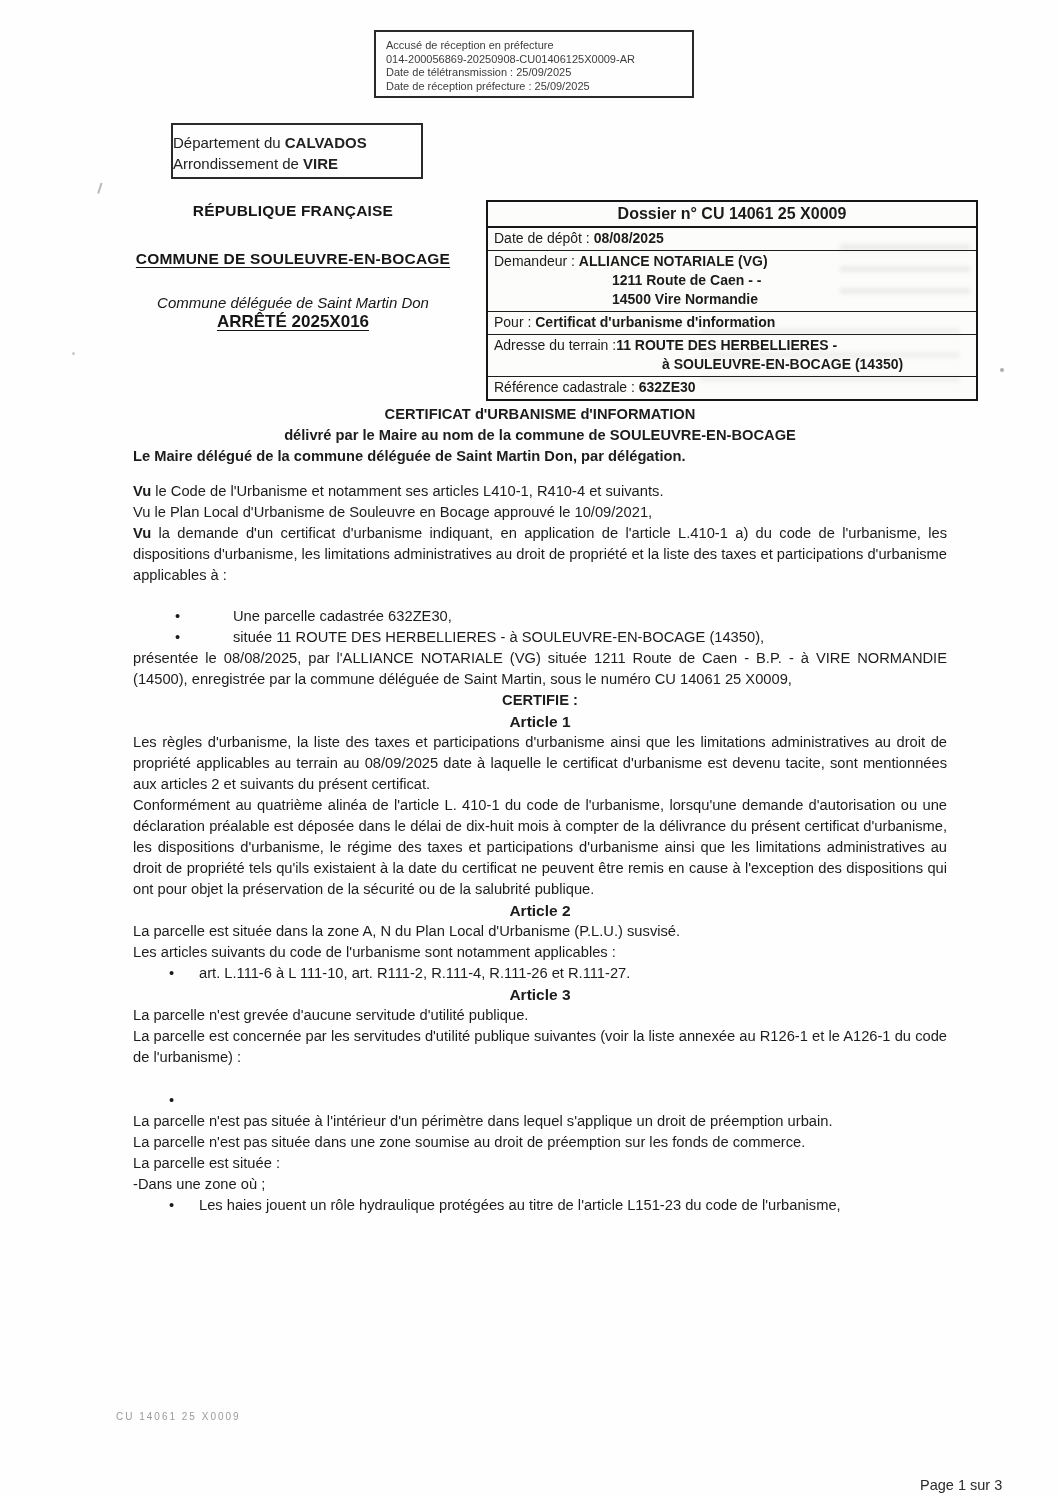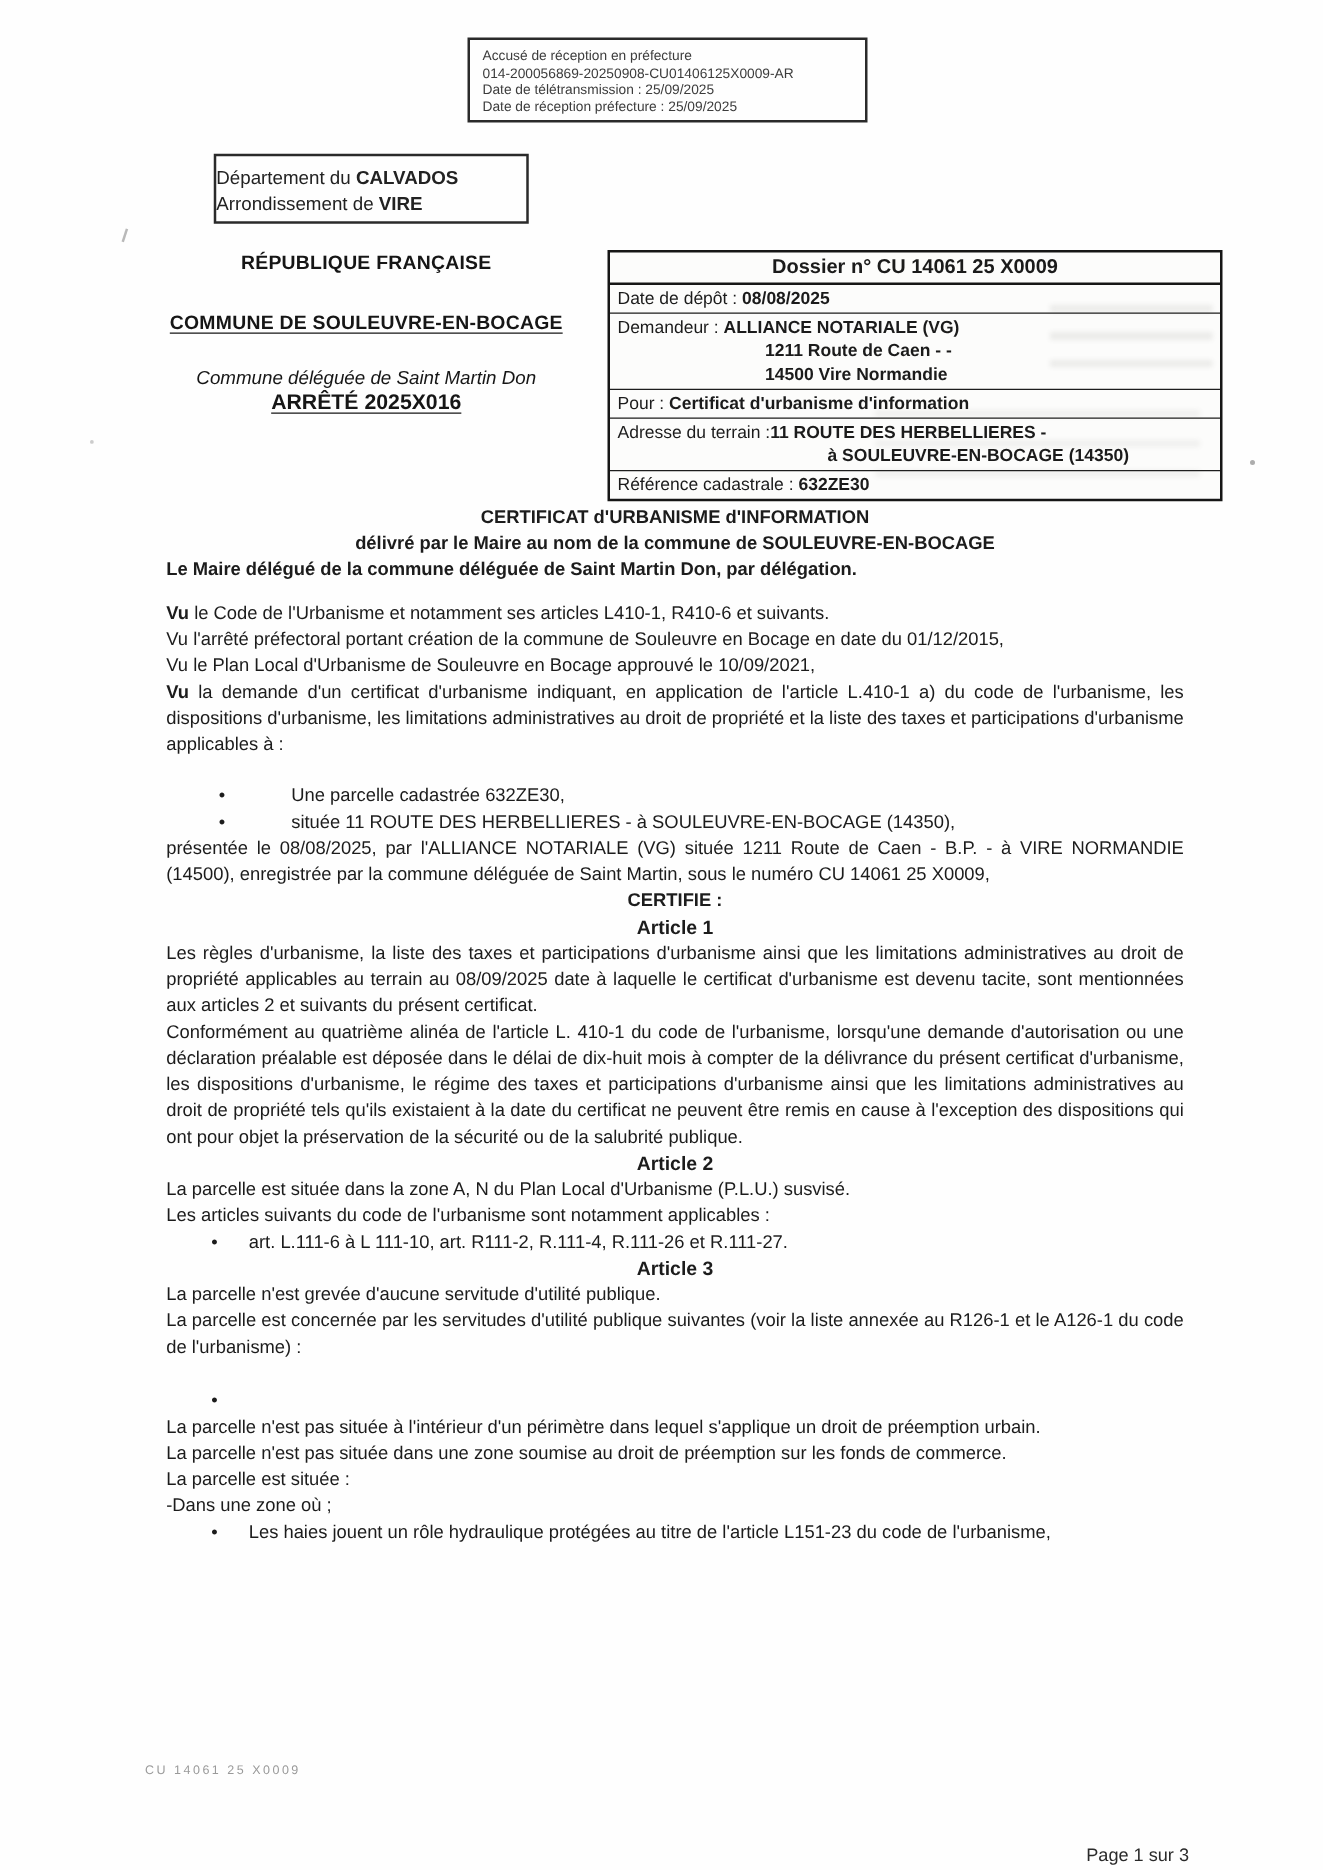--- a/index.html
+++ b/index.html
@@ -54,21 +54,21 @@
   .art-head{text-align:center;font-weight:bold;font-size:15.5px;}
   .mt-art{margin-top:37px;}
   .mt-par{margin-top:30px;}
   .just{text-align:justify;}
   .b2-item{display:flex;margin-left:36px;}
   .b2-item .marker{flex:0 0 30px;}
   .gap22{margin-top:22px;}
   .gap24{margin-top:24px;}
   
   .footer-left{position:absolute;left:116px;top:1411px;font-size:10px;color:#9a9a9a;letter-spacing:2px;white-space:nowrap;}
-  .footer-right{position:absolute;left:869px;top:1477px;font-size:14.5px;color:#2a2a2a;}
+  .footer-right{position:absolute;left:920px;top:1477px;font-size:14.5px;color:#2a2a2a;}
   
   .artifact{position:absolute;pointer-events:none;}
   .squiggle{left:94px;top:182px;width:5px;height:11px;border-right:2px solid #8a8a8a;transform:rotate(18deg);opacity:.6;}
   .bleed1{left:840px;top:240px;width:130px;height:60px;opacity:.10;
     background:repeating-linear-gradient(0deg,transparent 0 6px,#5a5a50 6px 12px,transparent 12px 22px);filter:blur(2px);}
   .bleed2{left:700px;top:320px;width:260px;height:70px;opacity:.07;
     background:repeating-linear-gradient(0deg,transparent 0 8px,#5a5a50 8px 14px,transparent 14px 24px);filter:blur(2px);}
   .dot1{left:1000px;top:368px;width:4px;height:4px;background:#777;border-radius:50%;opacity:.6;}
   .dot2{left:72px;top:352px;width:3px;height:3px;background:#999;border-radius:50%;opacity:.5;}
 </style>
@@ -112,22 +112,21 @@
     <div class="trow"><span>Référence cadastrale : </span><b>632ZE30</b></div>
   </div>
 
   <div class="docbody">
     <p class="center-bold">CERTIFICAT d'URBANISME d'INFORMATION</p>
     <p class="center-bold">délivré par le Maire au nom de la commune de SOULEUVRE-EN-BOCAGE</p>
 
     <p class="intro">Le Maire délégué de la commune déléguée de Saint Martin Don, par délégation.</p>
 
     <div class="vu-block">
-      <p><span class="vu-bold">Vu</span><span> le Code de l'Urbanisme et notamment ses articles L410-1, R410-6 et suivants.</span></p>
-      <p><span>Vu</span><span> l'arrêté préfectoral portant création de la commune de Souleuvre en Bocage en date du 01/12/2015,</span></p>
+      <p><span class="vu-bold">Vu</span><span> le Code de l'Urbanisme et notamment ses articles L410-1, R410-4 et suivants.</span></p>
       <p><span>Vu</span><span> le Plan Local d'Urbanisme de Souleuvre en Bocage approuvé le 10/09/2021,</span></p>
       <p><span class="vu-bold">Vu</span><span> la demande d'un certificat d'urbanisme indiquant, en application de l'article L.410-1 a) du code de l'urbanisme, les dispositions d'urbanisme, les limitations administratives au droit de propriété et la liste des taxes et participations d'urbanisme applicables à :</span></p>
     </div>
 
     <div class="bullets1">
       <div class="b1-item">
           <span class="marker">•</span>
           <span>Une parcelle cadastrée 632ZE30,</span>
         </div>
       <div class="b1-item">

